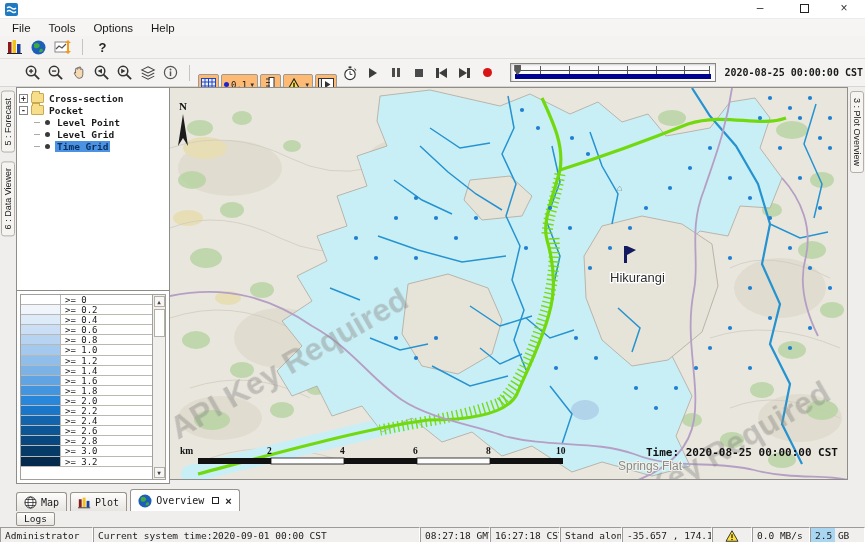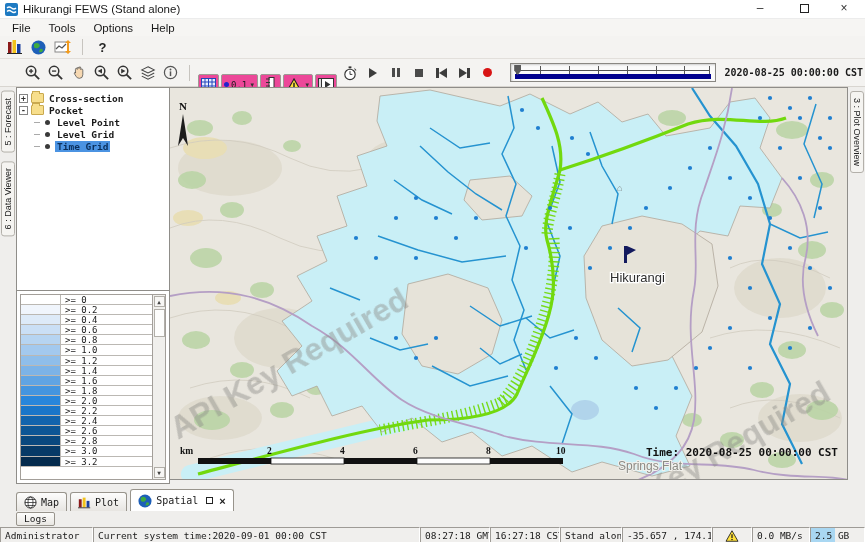--- a/index.html
+++ b/index.html
@@ -14,21 +14,21 @@
   .win-btn { width:42px; height:18px; text-align:center; line-height:17px; font-size:12px; color:#333; }
 
   
   .menubar { height:17px; background:#f6f5f3; display:flex; align-items:center; padding-left:3px; }
   .menu-item { padding:0 9px; font-size:11.5px; }
 
   
   .toolbar1 { height:23px; background:#f4f3f1; border-bottom:1px solid #e2dfdb; display:flex; align-items:center; padding-left:4px; gap:3px; }
   .toolbar2 { height:28px; background:#f4f3f1; border-bottom:1px solid #d8d5d0; display:flex; align-items:center; padding-left:22px; gap:2px; }
   .tbtn { height:21px; min-width:21px; display:flex; align-items:center; justify-content:center; }
-  .tbtn.box { border:1px solid #9d9a94; background:#ec4899; border-radius:2px; padding:0 2px;margin-top:24px; }
+  .tbtn.box { border:1px solid #9d9a94; background:#fdba74; border-radius:2px; padding:0 2px;margin-top:24px; }
   .sep { width:1px; height:16px; background:#c7c4bf; margin:0 6px; }
   .help-q { font:bold 13px "Liberation Sans",sans-serif; color:#222; padding:0 6px; }
   .dd-arrow { font-size:6px; color:#333; margin-left:2px; }
   .interval-txt { font:9px "DejaVu Sans Mono",monospace; }
   .dot-blue { width:5px; height:5px; border-radius:50%; background:#2222cc; margin-right:2px; }
   .rec { width:9px; height:9px; border-radius:50%; background:#d81414; }
   .pbar { display:inline-block; width:3px; height:9px; background:#4a4a4a; margin:0 1px; }
   .psq { display:inline-block; width:8px; height:8px; background:#4a4a4a; }
   .ptri { width:0; height:0; border-style:solid; display:inline-block; }
   .tri-r { border-width:5px 0 5px 8px; border-color:transparent transparent transparent #3c3c3c; }
@@ -95,21 +95,20 @@
 </style>
 </head>
 <body>
 
 <div class="titlebar">
   <svg class="app-icon" viewBox="0 0 13 13">
       <rect x="0" y="0" width="13" height="13" rx="2" fill="#1e7ac2"></rect>
       <path d="M2,5 Q4,3 6.5,5 T11,5" stroke="#fff" stroke-width="1.3" fill="none"></path>
       <path d="M2,8.5 Q4,6.5 6.5,8.5 T11,8.5" stroke="#fff" stroke-width="1.3" fill="none"></path>
     </svg>
-  <span class="title-text">Hikurangi FEWS  (Stand alone)</span>
   <div class="win-controls">
     <div class="win-btn">–</div>
     <div class="win-btn"><span class="tab-max" style="display:inline-block;border-width:1px;width:9px;height:9px;vertical-align:middle"></span></div>
     <div class="win-btn">×</div>
   </div>
 </div>
 
 <div class="menubar">
   <span class="menu-item">File</span>
   <span class="menu-item">Tools</span>
@@ -628,21 +627,21 @@
         <line x1="0" y1="14.5" x2="15" y2="14.5" stroke="#222"></line>
       </svg>
     <span>Plot</span>
   </div>
   <div class="btab active">
     <svg width="14" height="14" viewBox="0 0 15 15">
         <circle cx="7.5" cy="7.5" r="7" fill="#1d5fb8"></circle>
         <path d="M3,4 Q6,2 8,4 Q10,6 7,8 Q4,9 3,7 Z" fill="#3faa3f"></path>
         <path d="M9,9 Q12,8 12,11 Q10,13 8,12 Z" fill="#3faa3f"></path>
       </svg>
-    <span>Spatial</span>
+    <span>Overview</span>
     <span class="tab-max"></span>
     <span class="tab-close">×</span>
   </div>
 </div>
 
 <div class="logsrow">
   <div class="logs-btn">Logs</div>
 </div>
 
 <div class="statusbar">

